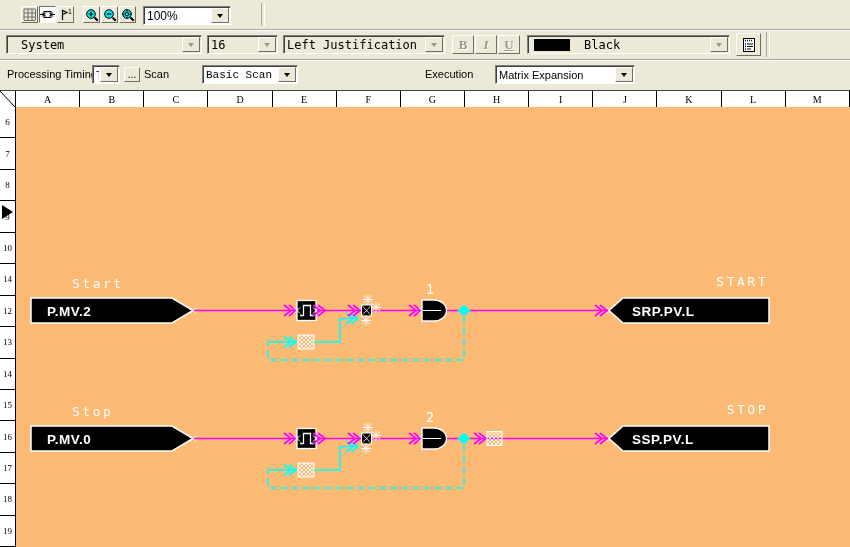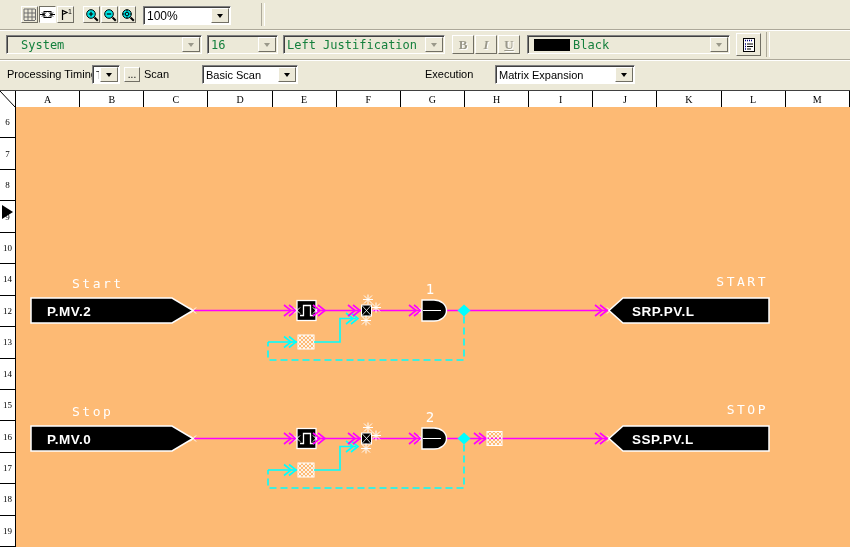--- a/index.html
+++ b/index.html
@@ -18,21 +18,21 @@
 
   .sep{position:absolute;top:3px;height:23px;width:2px;border-left:1px solid #aca899;border-right:1px solid #ffffff;}
 
   .combo{position:absolute;height:19px;box-sizing:border-box;background:#fff;
          border:1px solid;border-color:#808080 #fff #fff #808080;box-shadow:inset 1px 1px 0 #404040;
          display:flex;align-items:center;}
   .combo .val{flex:1;padding:0 3px;white-space:nowrap;overflow:hidden;}
   .combo .drop{width:16px;align-self:stretch;margin:1px;background:#ece9d8;
          border:1px solid;border-color:#fff #716f64 #716f64 #fff;display:flex;align-items:center;justify-content:center;}
   .arrow{width:0;height:0;border-left:3px solid transparent;border-right:3px solid transparent;border-top:4px solid #000;}
-  .combo.disabled{background:#ece9d8;color:#15803d;}
+  .combo.disabled{background:#ece9d8;color:#000000;}
   .combo.disabled .arrow{border-top-color:#9a988a;}
   .mono{font-family:"DejaVu Sans Mono",monospace;font-size:12px;}
 
   .fmtbtn{width:22px;height:19px;font-family:"Liberation Serif",serif;font-size:13px;color:#9a988a;
           text-shadow:1px 1px 0 #ffffff;}
 
   .lbl3{position:absolute;top:8px;font-size:11px;}
 
   
   #colhead{position:absolute;left:0;top:90px;width:850px;height:17px;display:flex;
@@ -129,21 +129,21 @@
     <div class="btn raised fmtbtn" style="left:452px;top:5px;font-weight:bold;">
       <span>B</span>
     </div>
     <div class="btn raised fmtbtn" style="left:475px;top:5px;font-style:italic;font-weight:bold;">
       <span>I</span>
     </div>
     <div class="btn raised fmtbtn" style="left:498px;top:5px;font-weight:bold;text-decoration:underline;">
       <span>U</span>
     </div>
 
-    <div class="combo disabled mono" style="left:527px;top:5px;width:203px;">
+    <div class="combo disabled mono" style="left:527px;top:5px;width:203px;gap:11px;">
       <span style="display:inline-block;width:36px;height:12px;background:#000;margin-left:6px;flex:0 0 auto;"></span>
       <span class="val">Black</span>
       <span class="drop">
           <span class="arrow"></span>
         </span>
     </div>
 
     <div class="btn raised" style="left:736px;top:3px;width:25px;height:23px;">
       <svg width="16" height="16" viewBox="0 0 16 16">
         <rect x="2.5" y="1.5" width="11" height="13" fill="#fff" stroke="#000"></rect>
@@ -160,21 +160,21 @@
     <div class="combo" style="left:92px;top:5px;width:28px;">
       <span class="val">T</span>
       <span class="drop">
           <span class="arrow"></span>
         </span>
     </div>
     <div class="btn raised" style="left:124px;top:7px;width:16px;height:15px;font-size:10px;">
       <span>...</span>
     </div>
     <span class="lbl3" style="left:144px;">Scan</span>
-    <div class="combo" style="left:202px;top:5px;width:96px;">
+    <div class="combo" style="left:202px;top:5px;width:96px;font-family:Liberation Mono, monospace;">
       <span class="val">Basic Scan</span>
       <span class="drop">
           <span class="arrow"></span>
         </span>
     </div>
     <span class="lbl3" style="left:425px;">Execution</span>
     <div class="combo" style="left:495px;top:5px;width:140px;">
       <span class="val">Matrix Expansion</span>
       <span class="drop">
           <span class="arrow"></span>

